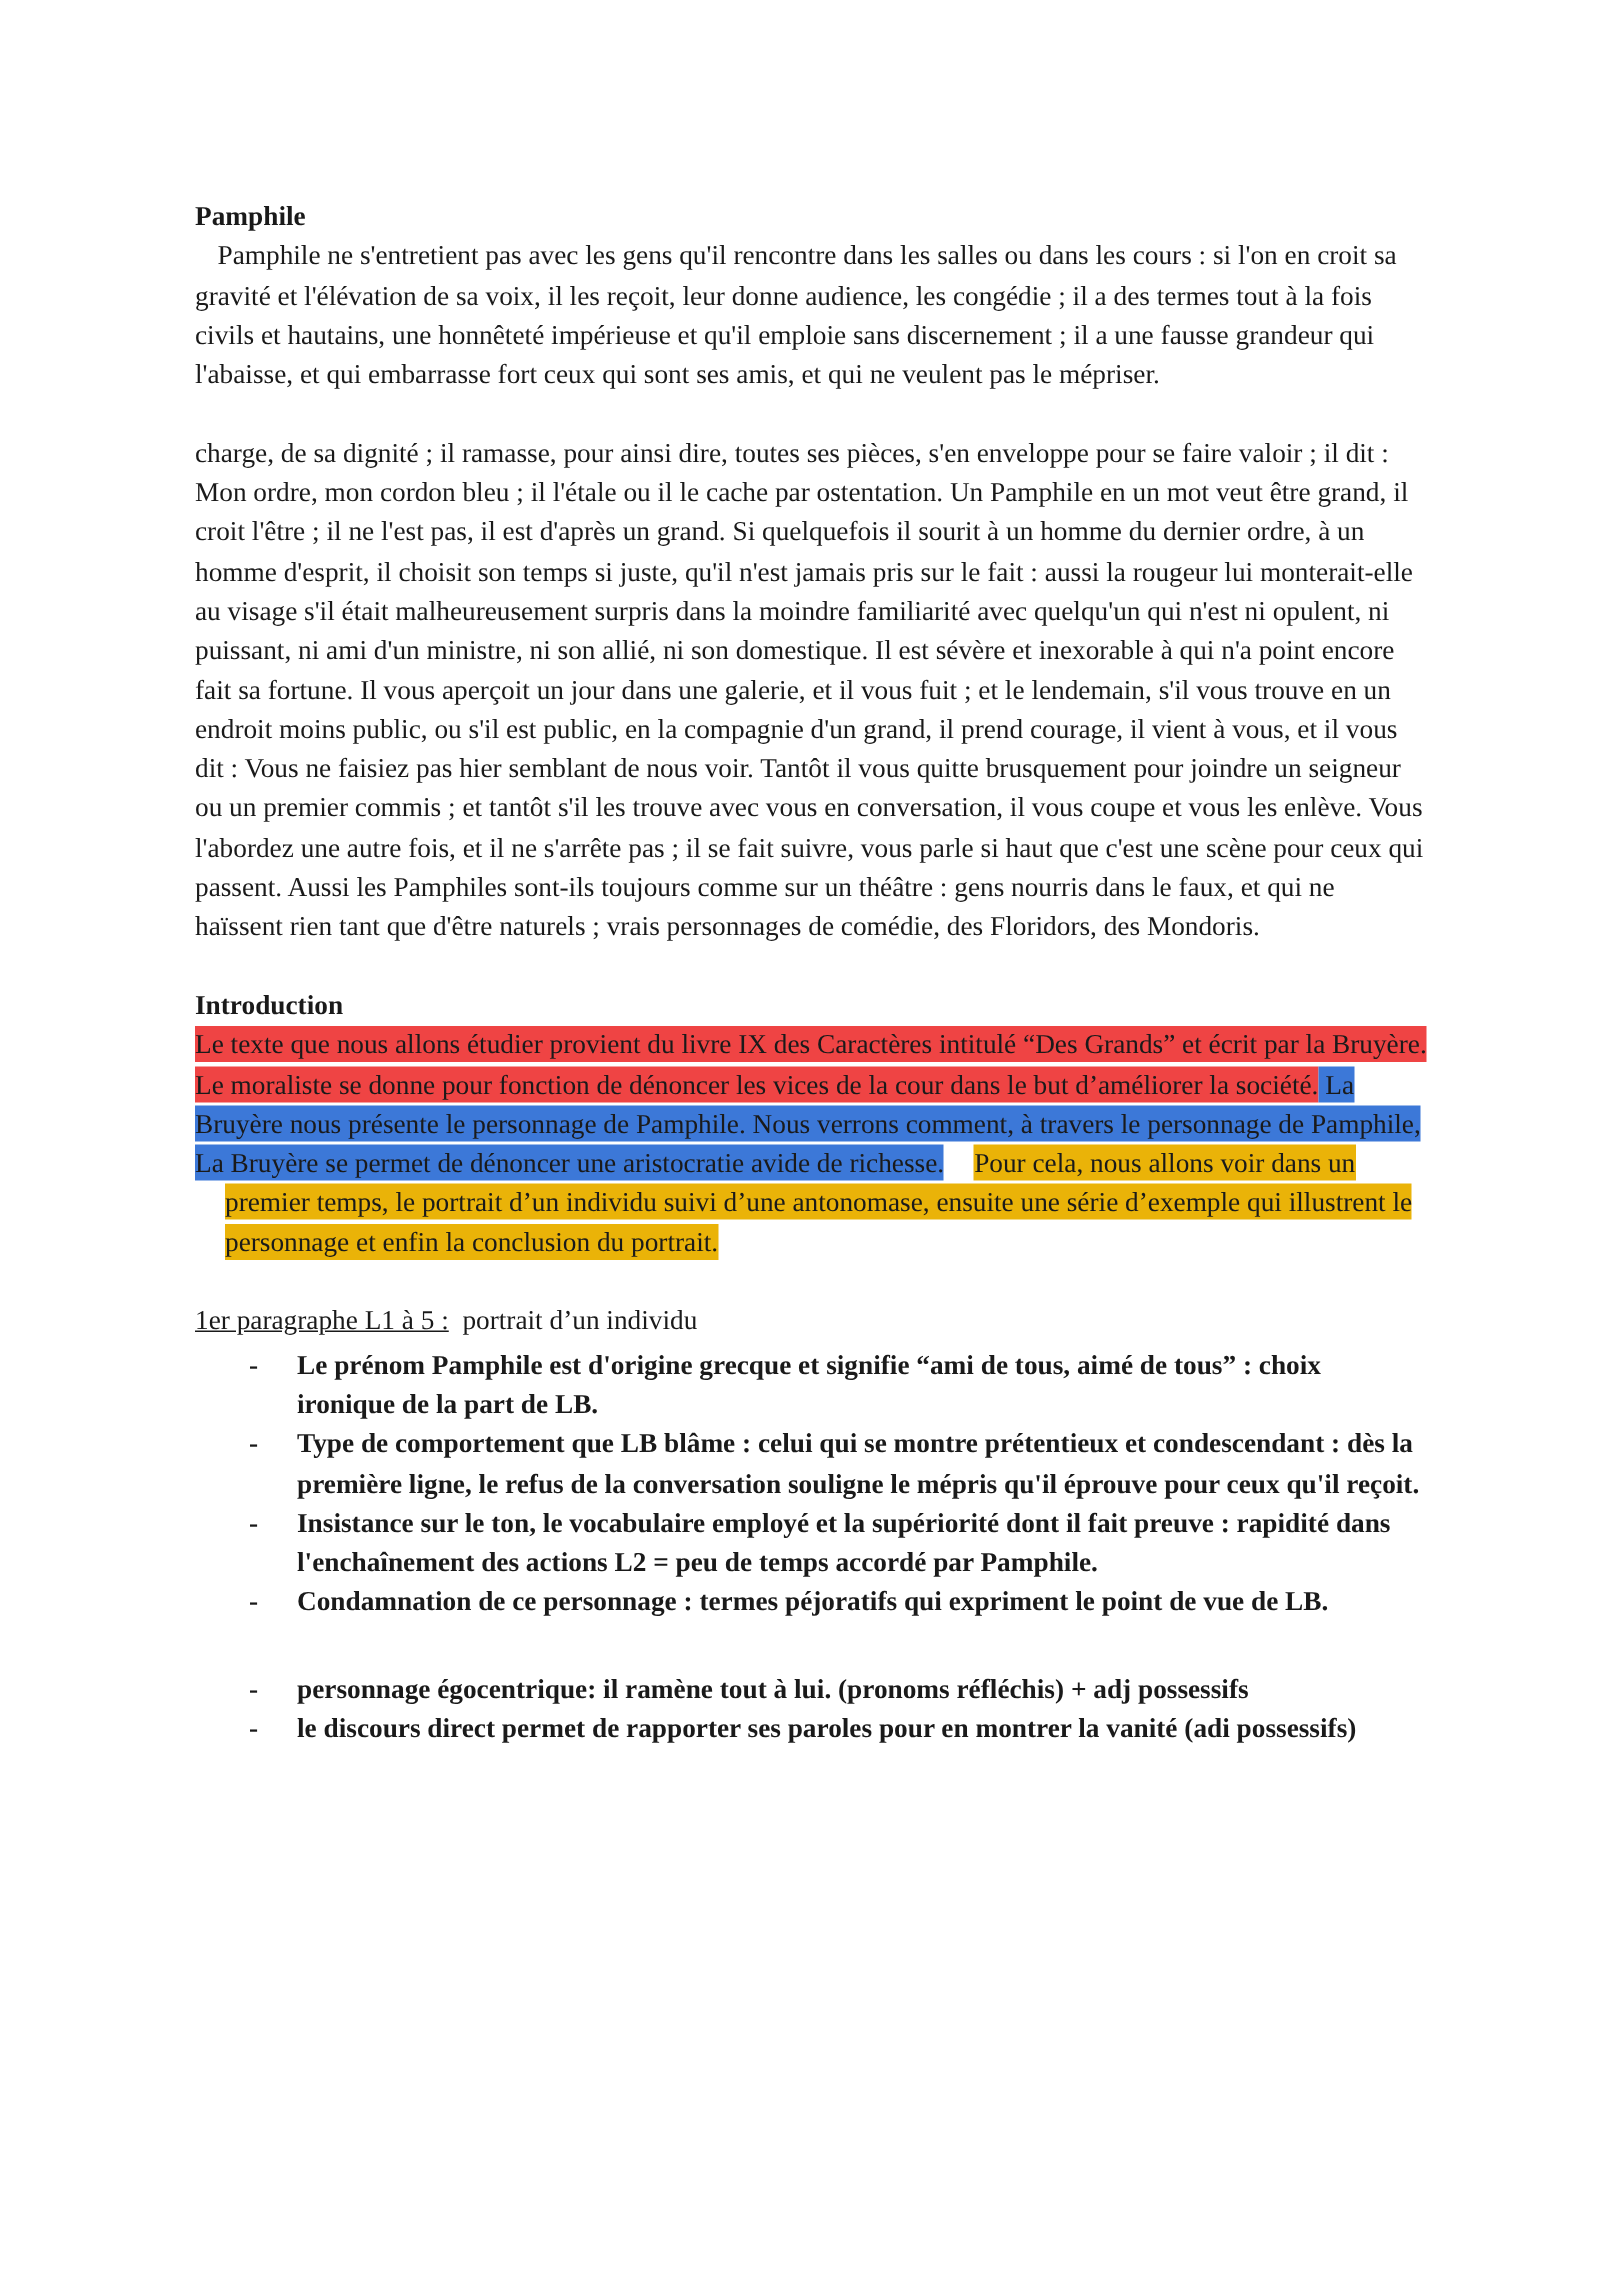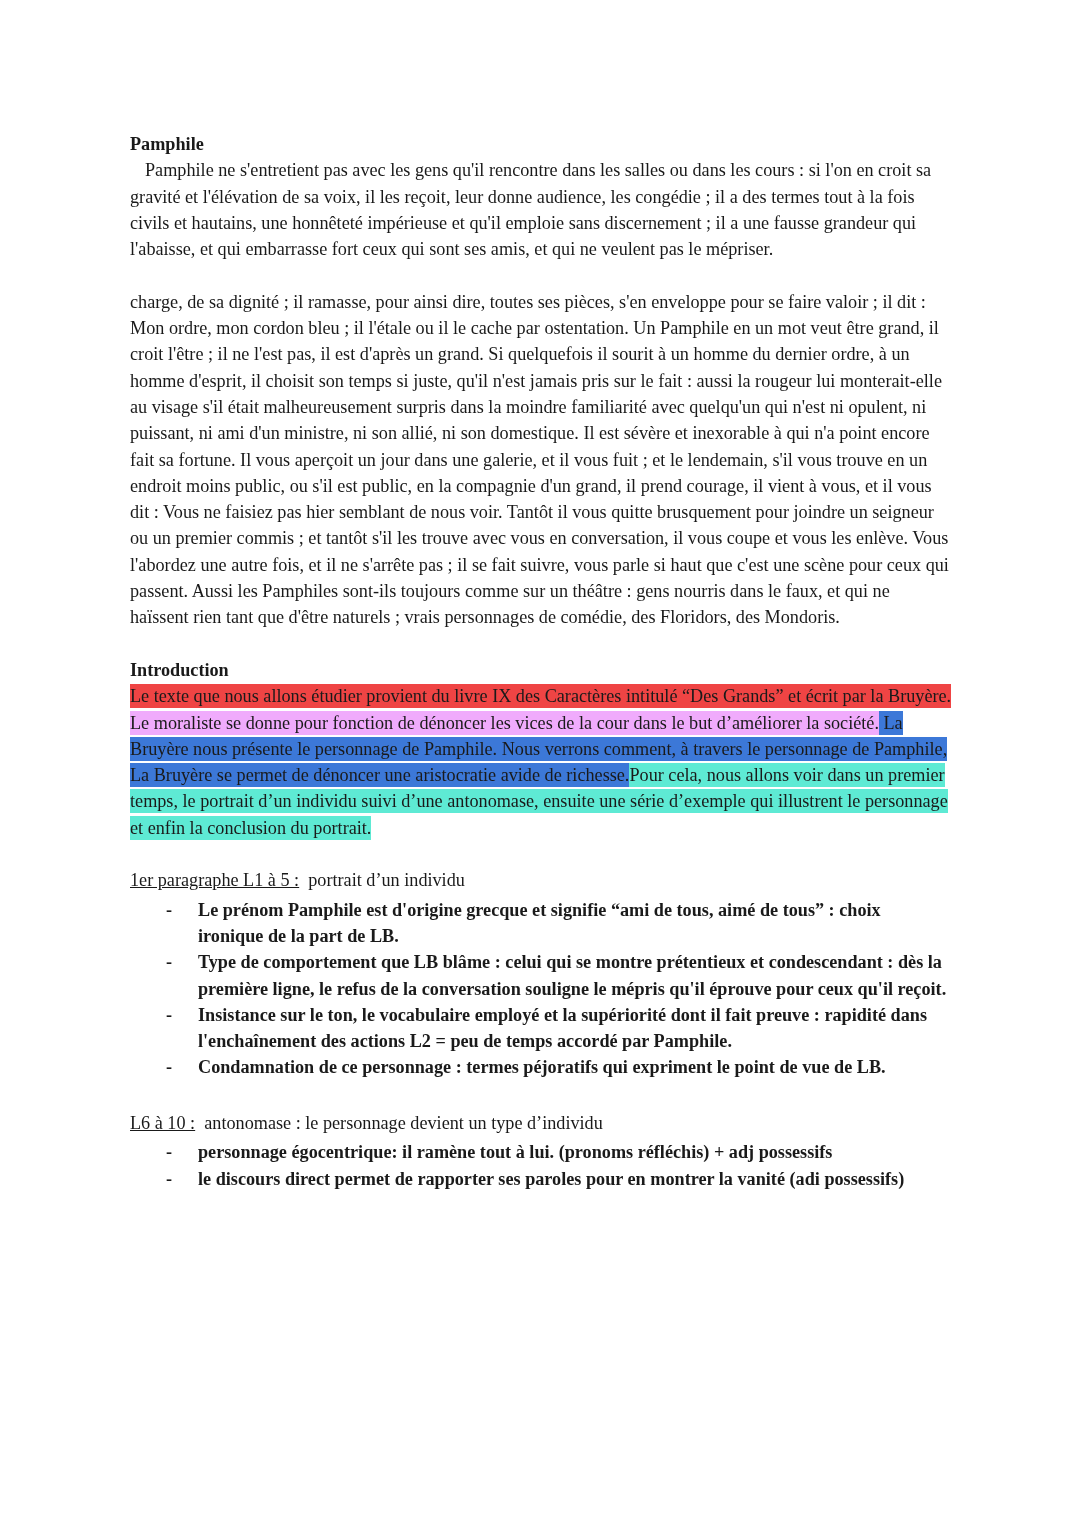--- a/index.html
+++ b/index.html
@@ -10,23 +10,23 @@
   }
   .page { position: absolute; left: 130px; top: 131px; width: 822px; }
   .title { text-align: left; font-weight: bold; margin: 0; }
   p { margin: 0; }
   .indent { text-indent: 15px; }
   .indent2 { text-indent: 20px; }
   .gap { height: 26.3px; }
   .h-bold { font-weight: bold; }
   .hl { -webkit-box-decoration-break: clone; box-decoration-break: clone; padding: 2px 0; }
   .hl-orange { background: #ef4444; }
-  .hl-yellow { background: #f0abfc; }
+  .hl-yellow { background: #ef4444; }
   .hl-blue { background: #3c78d8; }
-  .hl-magenta { background: #5eead4; }
+  .hl-magenta { background: #eab308; margin-left: 20px; }
   .section-head { margin: 0; }
   .section-head .u { text-decoration: underline; }
   .section-head .b { font-weight: normal; }
   ul.dash { list-style: none; margin: 3px; padding: 0 0 0 65px; font-weight: bold; }
   ul.dash li { position: relative; }
   ul.dash li::before { content: "-"; position: absolute; left: -32px; top: 0; }
 </style>
 </head>
 <body>
 
@@ -44,18 +44,17 @@
 
   <p class="section-head"><span class="u">1er paragraphe L1 à 5 :</span>&nbsp; <span class="b">portrait d’un individu</span></p>
   <ul class="dash">
     <li>Le prénom Pamphile est d'origine grecque et signifie “ami de tous, aimé de tous” : choix ironique de la part de LB.</li>
     <li>Type de comportement que LB blâme : celui qui se montre prétentieux et condescendant : dès la première ligne, le refus de la conversation souligne le mépris qu'il éprouve pour ceux qu'il reçoit.</li>
     <li><span>Insistance sur le ton, le vocabulaire employé et la supériorité dont il fait preuve : rapidité dans l'enchaînement des actions </span><b>L2</b><span> = peu de temps accordé par Pamphile.</span></li>
     <li>Condamnation de ce personnage : termes péjoratifs qui expriment le point de vue de LB.</li>
   </ul>
   <div class="gap"></div>
 
-  <p class="section-head"><span class="u">L6 à 10 :</span>&nbsp; <span class="b">antonomase : le personnage devient un type d’individu</span></p>
   <ul class="dash">
     <li>personnage égocentrique: il ramène tout à lui. (pronoms réfléchis) + adj possessifs</li>
     <li>le discours direct permet de rapporter ses paroles pour en montrer la vanité (adi possessifs)</li>
   </ul>
 </div>
 
 </body></html>

